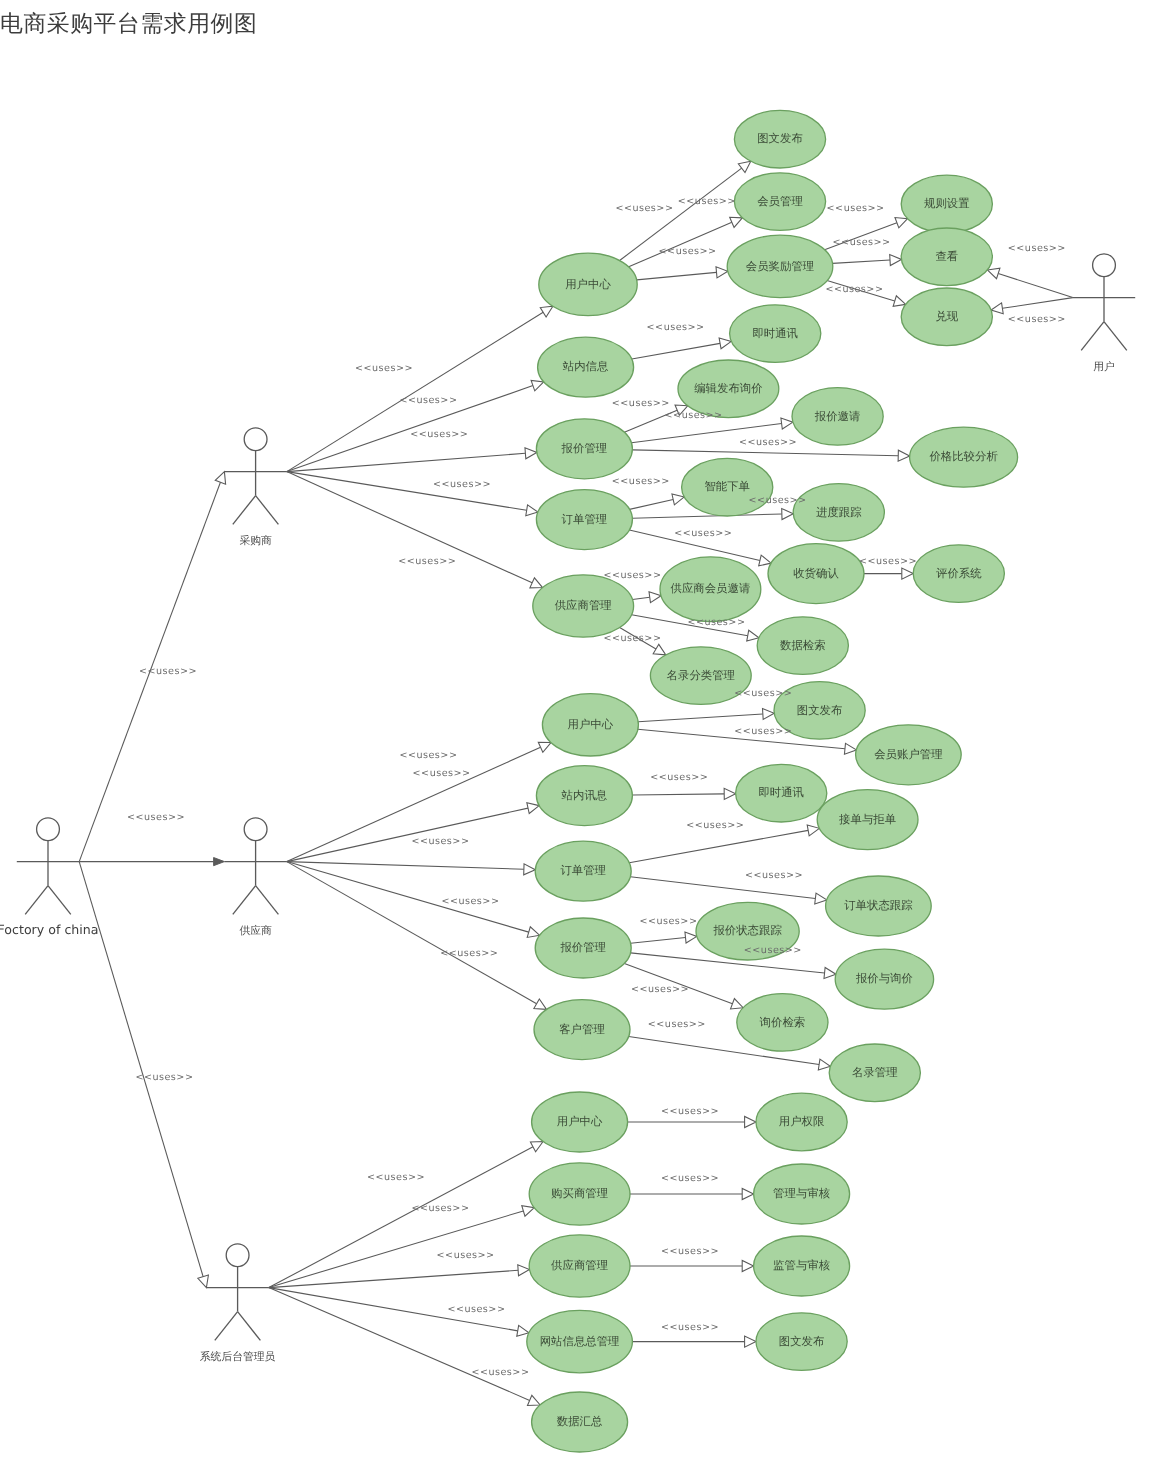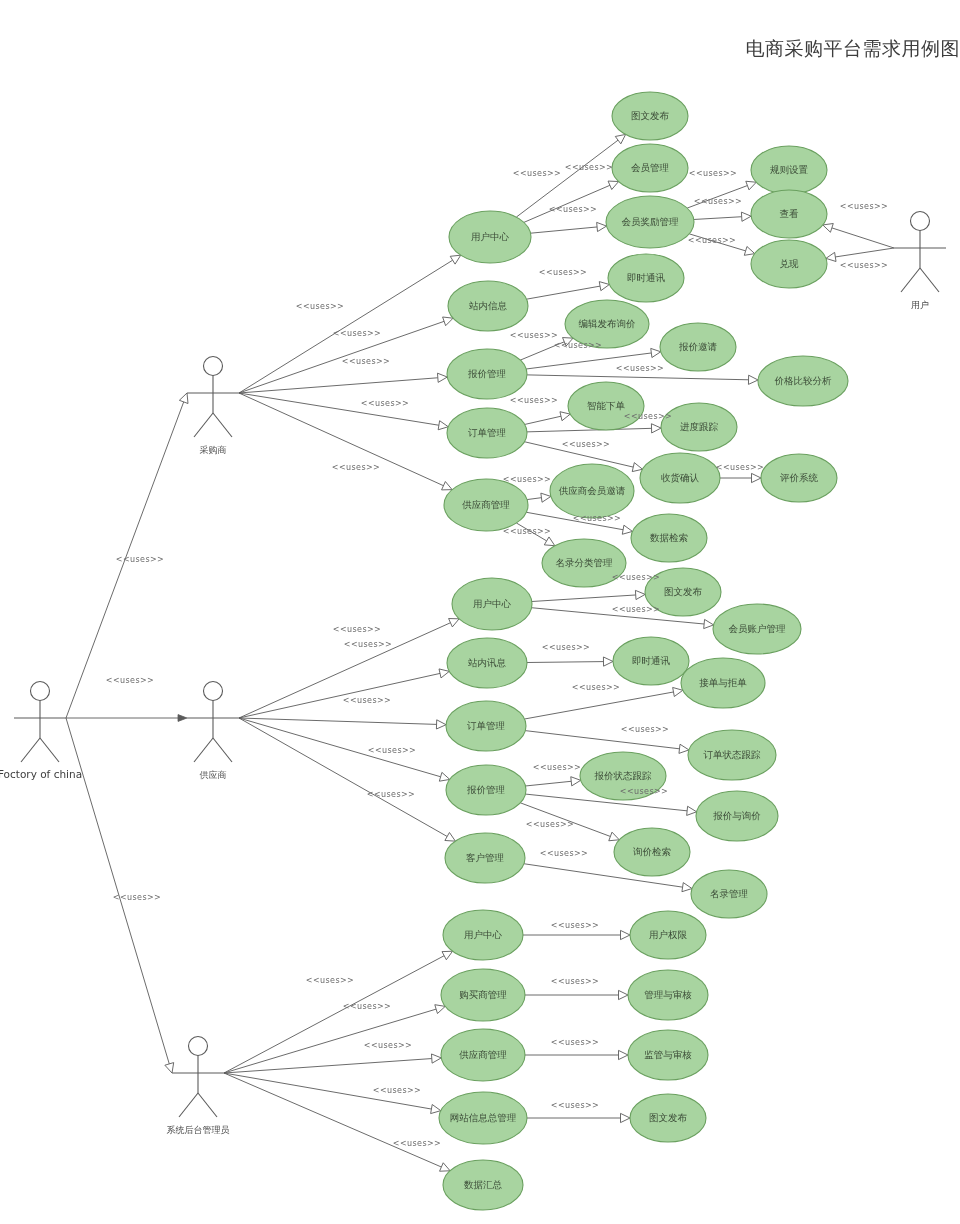--- a/index.html
+++ b/index.html
@@ -15,23 +15,23 @@
   }
   #canvas {
     position: relative;
     width: 960px;
     height: 1224px;
     background: #ffffff;
   }
   #diagram-title {
     position: absolute;
     left: 0;
-    top: 36px;
+    top: 7px;
     width: 960px;
-    text-align: right;
+    text-align: left;
     font-size: 19px;
     color: #3d3d3d;
     font-family: "DejaVu Sans", sans-serif;
     letter-spacing: 0.5px;
   }
   svg#uml {
     position: absolute;
     left: 0;
     top: 0;
   }

